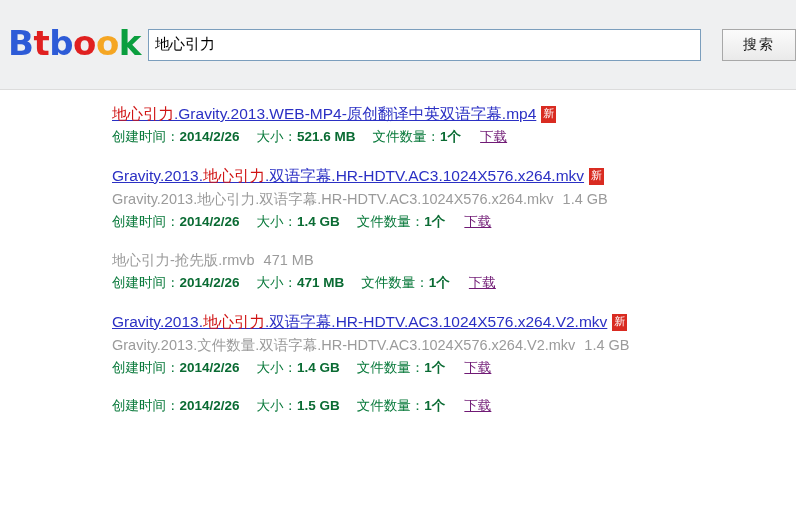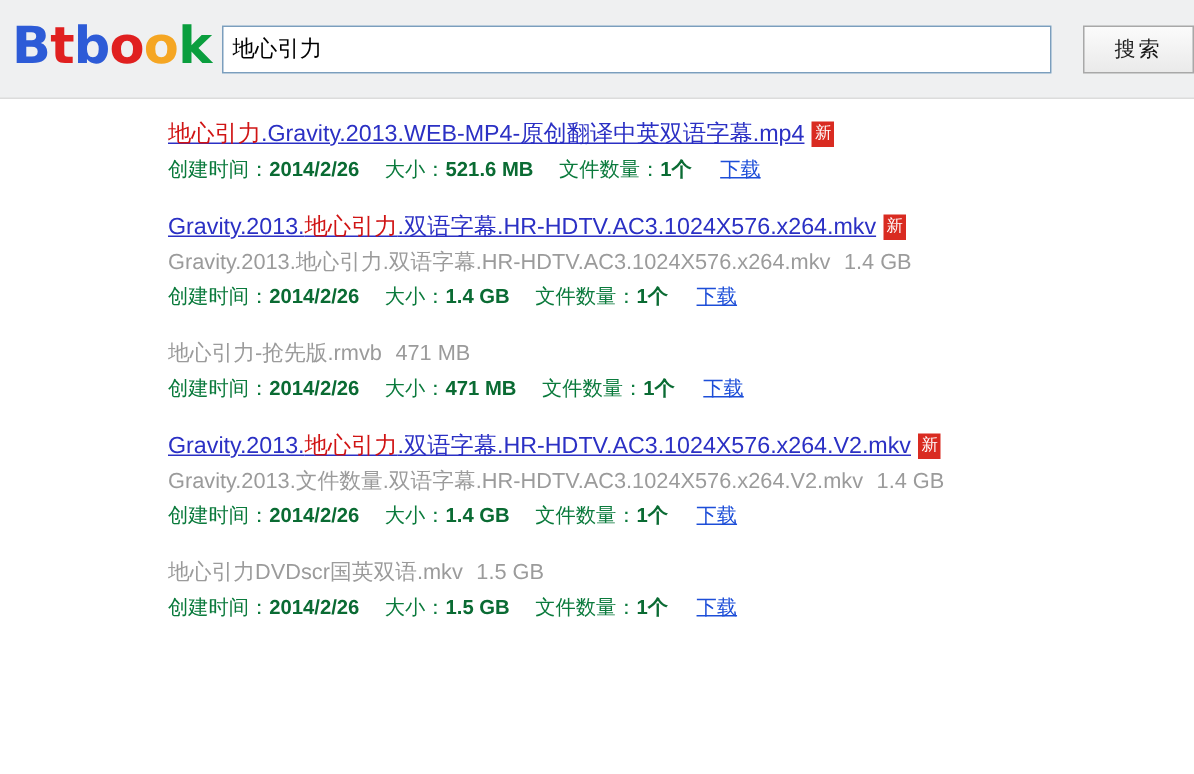--- a/index.html
+++ b/index.html
@@ -10,21 +10,21 @@
   body {
     width: 796px;
     height: 516px;
     font-family: "Liberation Sans", "DejaVu Sans", sans-serif;
     overflow: hidden;
     position: relative;
   }
 
   
   .header {
-    height: 66px;
+    height: 90px;
     background: #eff0f1;
     border-bottom: 1px solid #dcdcdc;
     box-sizing: border-box;
     display: flex;
     align-items: center;
     padding-left: 8px;
     position: relative;
   }
   .logo {
     font-family: "DejaVu Sans", sans-serif;
@@ -119,21 +119,21 @@
   .result-meta .meta-group {
     margin-right: 17px;
     display: inline;
   }
   .result-meta .meta-val {
     font-weight: bold;
     color: #0a6b33;
     margin-top: 36px;
   }
   .result-meta .dl {
-    color: #1d4ed8;
+    color: #701a75;
     text-decoration: underline;
     cursor: pointer;
     margin-left: 2px;
   }
 </style>
 </head>
 <body>
 
 <div class="header">
   <div class="logo"><span style="color: rgb(45, 91, 215);">B</span><span style="color: rgb(224, 32, 32);">t</span><span style="color: rgb(45, 91, 215);">b</span><span style="color: rgb(224, 32, 32);">o</span><span style="color: rgb(245, 166, 35);">o</span><span style="color: rgb(10, 158, 62);">k</span></div>
@@ -154,16 +154,15 @@
     <div class="result">
       <div class="result-desc"><span>地心引力-抢先版.rmvb</span><span class="size">471 MB</span></div>
       <div class="result-meta"><span class="meta-group"><span>创建时间：</span><span class="meta-val">2014/2/26</span></span><span class="meta-group"><span>大小：</span><span class="meta-val">471 MB</span></span><span class="meta-group"><span>文件数量：</span><span class="meta-val">1个</span></span><span class="dl">下载</span></div>
     </div>
     <div class="result">
       <div class="result-title"><a><span>Gravity.2013.</span><span class="hl">地心引力</span><span>.双语字幕.HR-HDTV.AC3.1024X576.x264.V2.mkv</span></a><span class="badge-new">新</span></div>
       <div class="result-desc"><span>Gravity.2013.文件数量.双语字幕.HR-HDTV.AC3.1024X576.x264.V2.mkv</span><span class="size">1.4 GB</span></div>
       <div class="result-meta"><span class="meta-group"><span>创建时间：</span><span class="meta-val">2014/2/26</span></span><span class="meta-group"><span>大小：</span><span class="meta-val">1.4 GB</span></span><span class="meta-group"><span>文件数量：</span><span class="meta-val">1个</span></span><span class="dl">下载</span></div>
     </div>
     <div class="result">
-      <div class="result-desc"><span>地心引力DVDscr国英双语.mkv</span><span class="size">1.5 GB</span></div>
       <div class="result-meta"><span class="meta-group"><span>创建时间：</span><span class="meta-val">2014/2/26</span></span><span class="meta-group"><span>大小：</span><span class="meta-val">1.5 GB</span></span><span class="meta-group"><span>文件数量：</span><span class="meta-val">1个</span></span><span class="dl">下载</span></div>
     </div>
   </div>
 
 </body></html>

